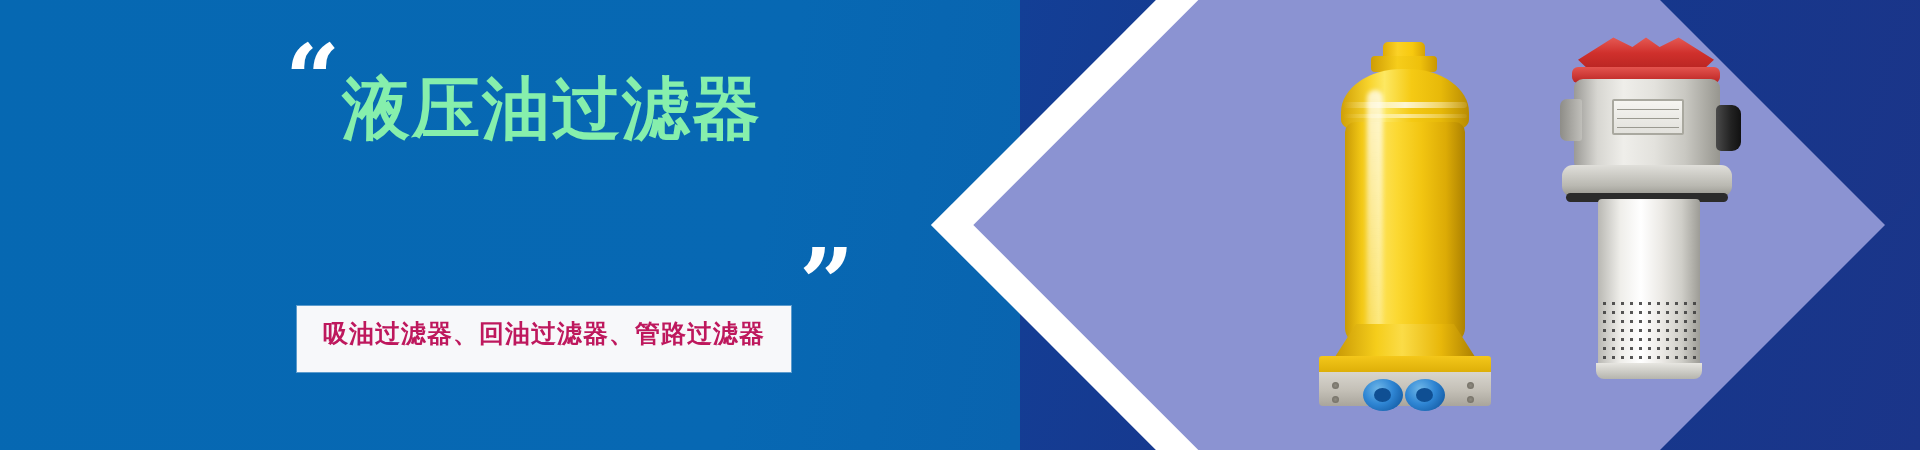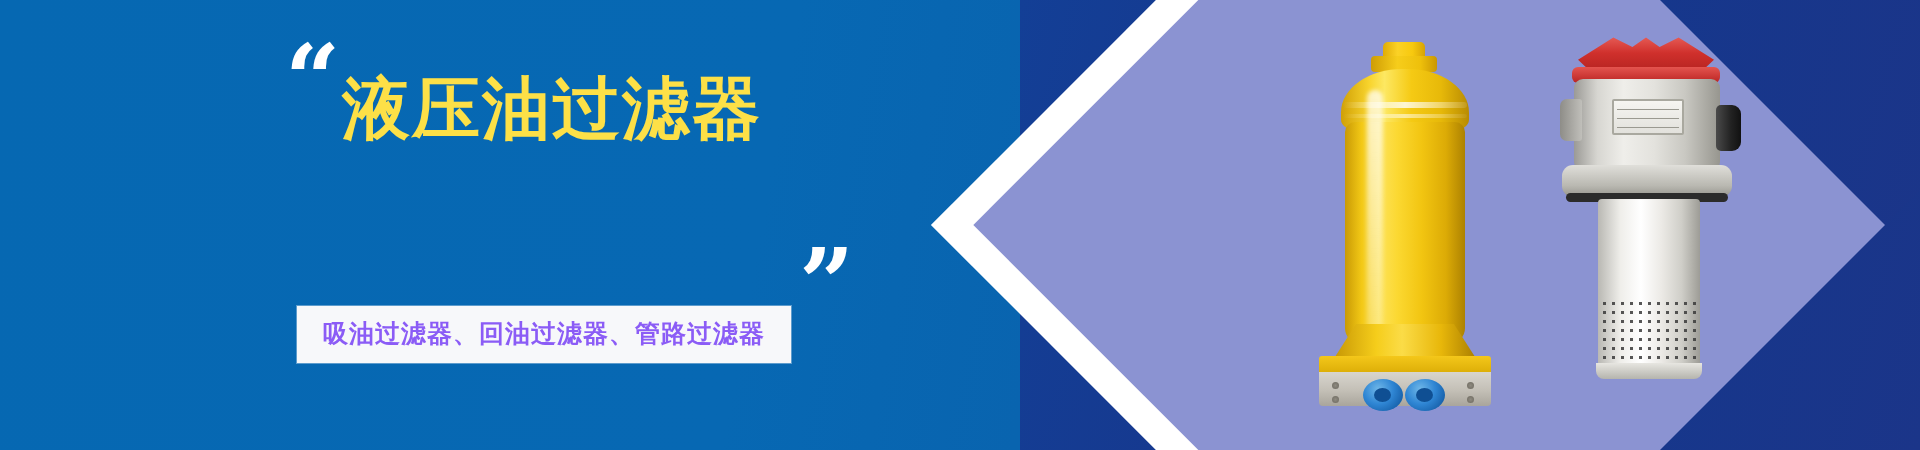--- a/index.html
+++ b/index.html
@@ -65,44 +65,44 @@
     width:580px; height:370px;
   }
   .quote-open{
     position:absolute; left:0; top:2px;
     color:#ffffff;
     font-family:"DejaVu Serif",serif;
     font-size:96px; font-weight:700; line-height:1;
     letter-spacing:-4px;
   }
   .title-line{
-    color:#fde047;
+    color:#86efac;
     font-size:68px;
     font-weight:700;
     line-height:1.12;
     letter-spacing:2px;
     white-space:nowrap;
   }
   .l1{ position:absolute; left:57px; top:40px; }
   .l2{ position:absolute; left:57px; top:128px; width:523px; text-align:right; }
   .quote-close{
     position:absolute; left:517px; top:158px;
     color:#ffffff;
     font-family:"DejaVu Serif",serif;
     font-size:96px; font-weight:700; line-height:1;
     letter-spacing:-4px;
     transform:rotate(180deg);
   }
 
   .subtitle-box{
     position:absolute;
     left:12px; top:276px;
-    padding:11px 26px 13px 26px;
+    padding:11px 26px 22px 26px;
     background:#f7f8fa;
-    color:#8b5cf6;
+    color:#be185d;
     font-size:25px;
     font-weight:700;
     letter-spacing:1px;
     white-space:nowrap;
     box-shadow:0 0 0 1px rgba(255,255,255,.35);
   }
 
   
   .product{ position:absolute; }
 

